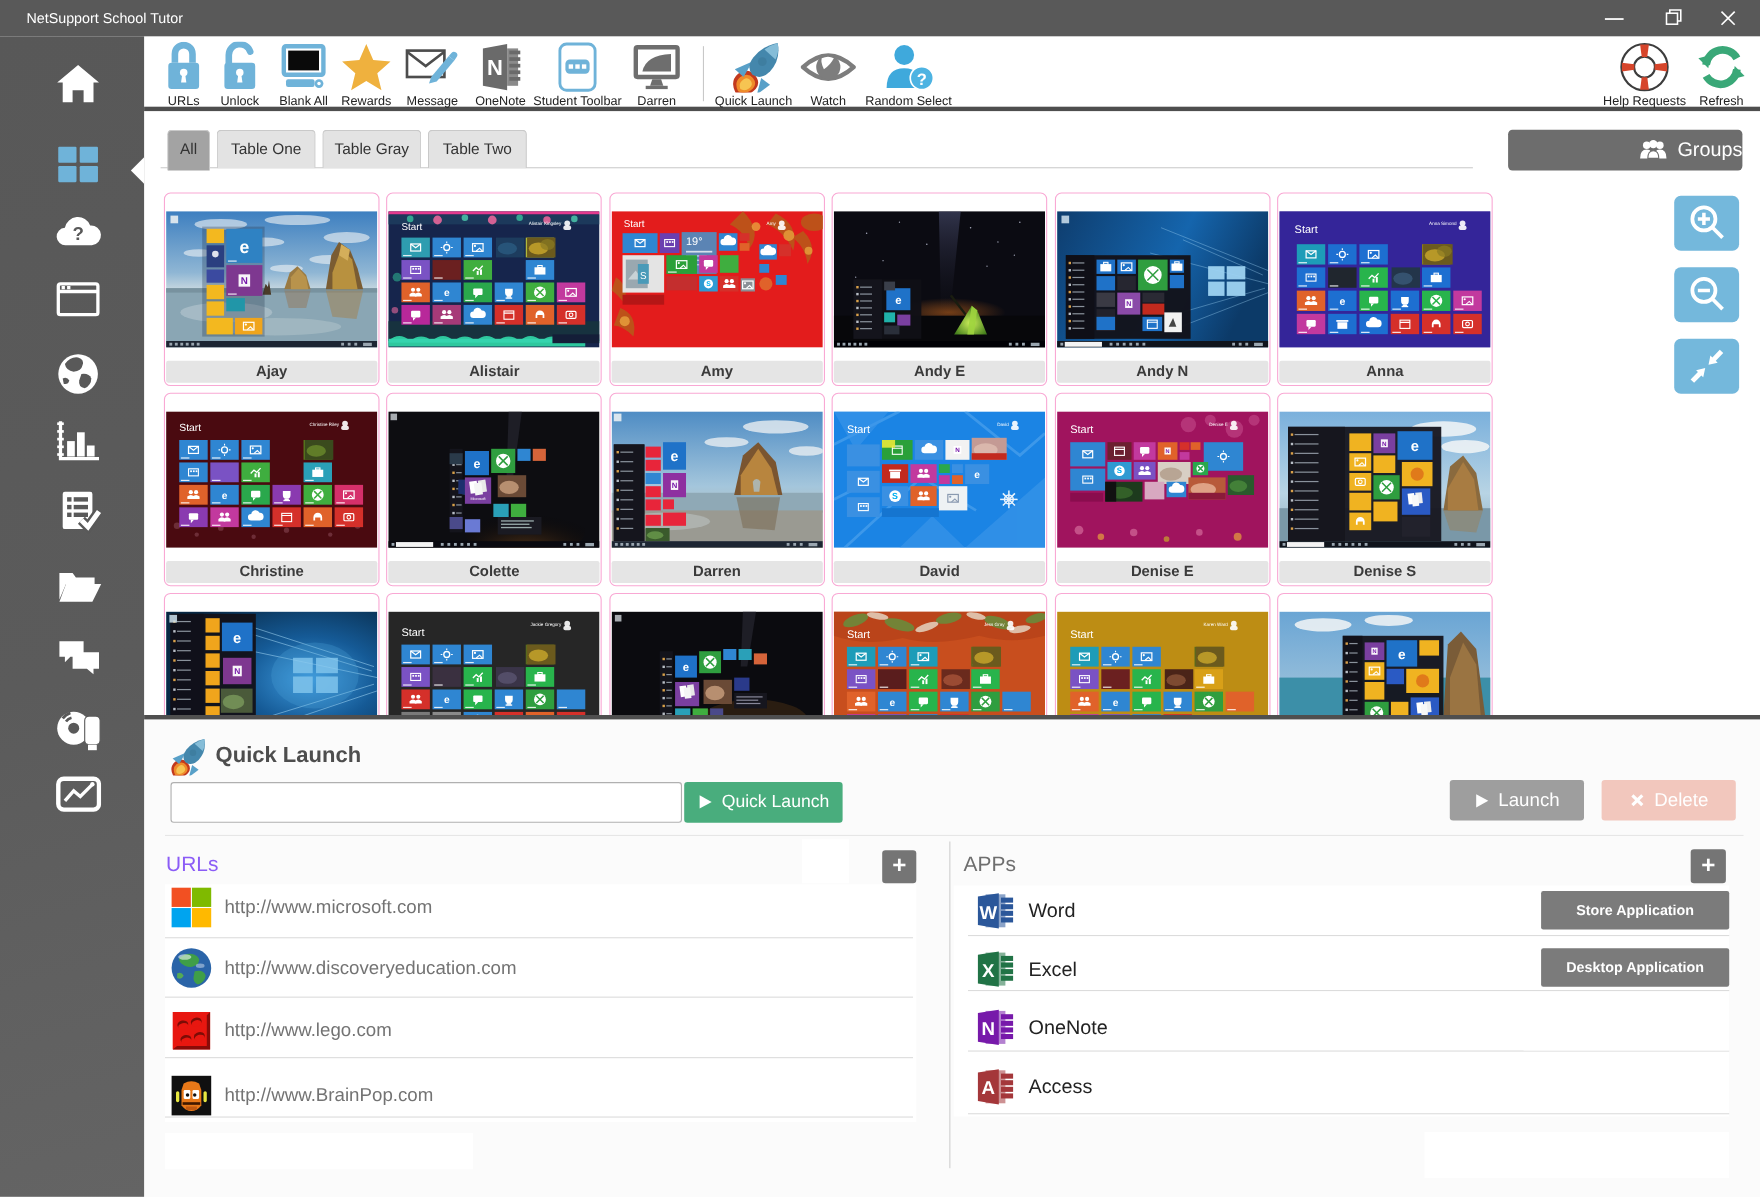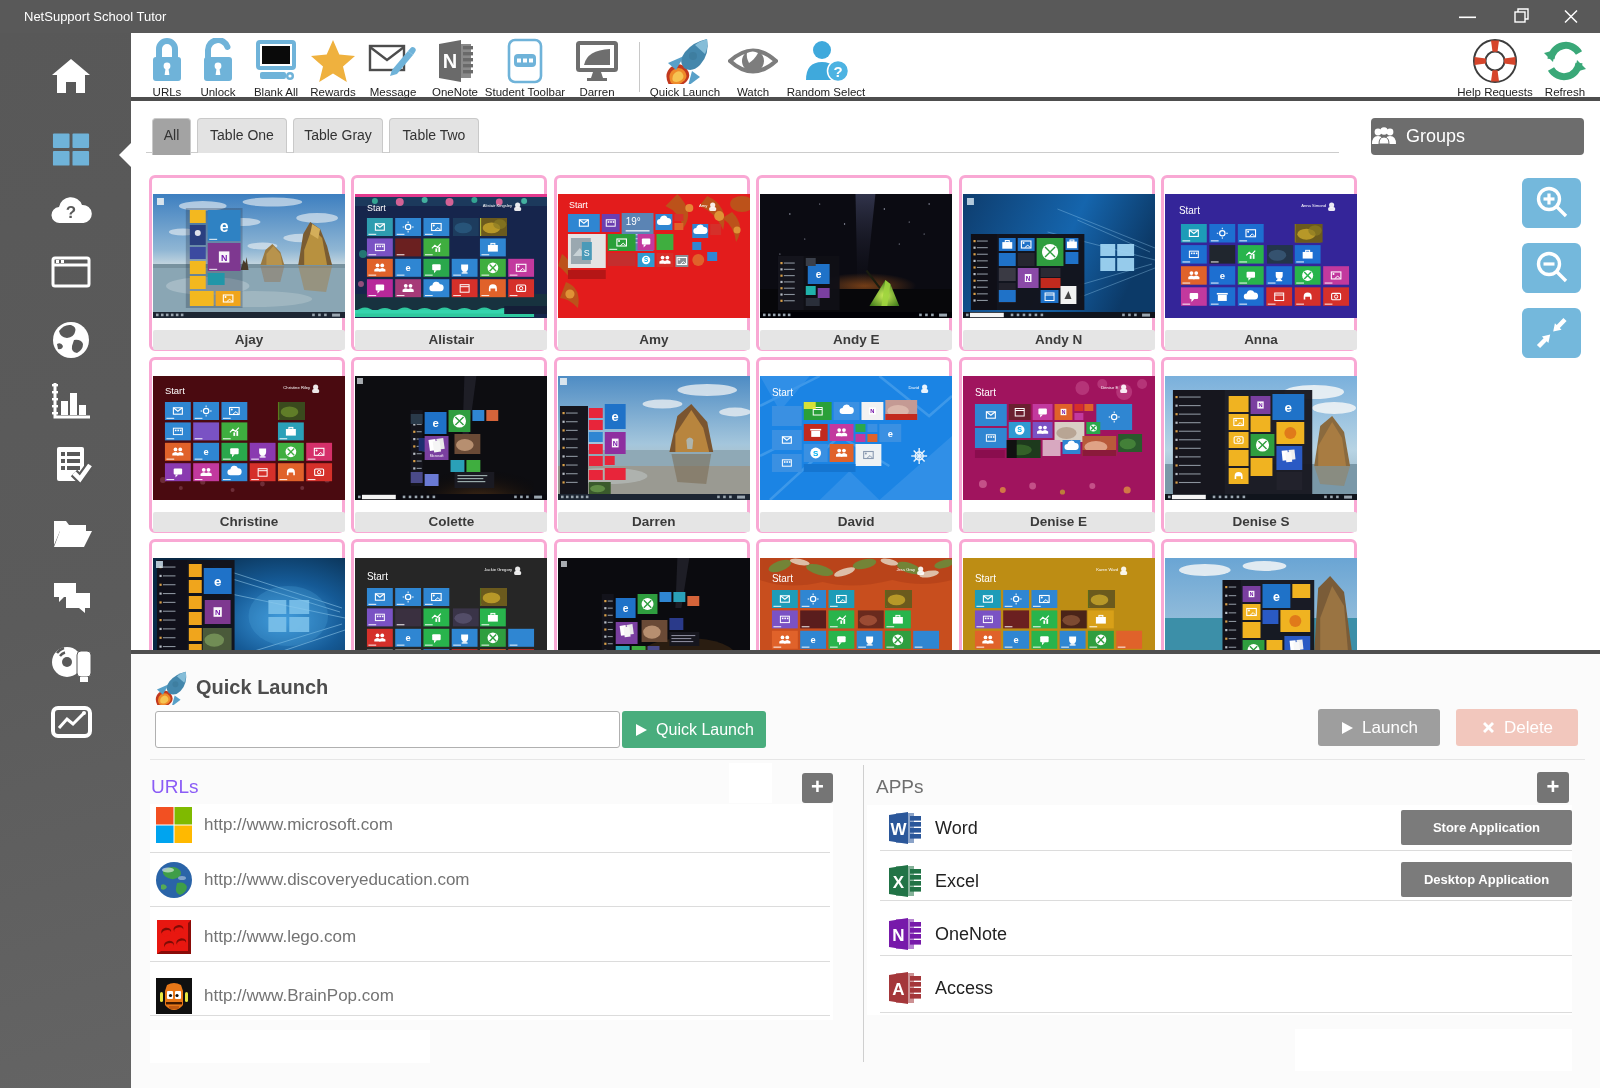--- a/index.html
+++ b/index.html
@@ -6,22 +6,22 @@
 .abs { position:absolute; }
 #titlebar { position:absolute; left:0; top:0; width:1600px; height:33px; background:#595959; z-index:30;}
 #titletext { position:absolute; left:24px; top:9px; color:#fff; font-size:13px; }
 #sidebar { position:absolute; left:0; top:33px; width:131px; height:1055px; background:linear-gradient(165deg,#585858 0%,#5b5b5b 55%,#646464 100%); z-index:20; }
 #toolbar { position:absolute; left:131px; top:33px; width:1469px; height:68px; background:#fff; border-bottom:4px solid #4e4e4e; z-index:10; }
 .titem { position:absolute; top:38px; text-align:center; z-index:12; }
 .titem .lbl { font-size:11.5px; color:#222; margin-top:2px; }
 .tab { position:absolute; top:118px; height:35px; background:#e3e3e3; border:1px solid #c9c9c9; border-bottom:none; border-radius:4px 4px 0 0; font-size:14px; color:#333; text-align:center; line-height:33px; z-index:3;}
 .tab.active { background:#a3a3a3; height:37px; z-index:4; }
 #tabline { position:absolute; left:146px; top:152px; width:1193px; height:1px; background:#cccccc; z-index:2;}
-#groups { position:absolute; left:1371px; top:118px; width:213px; height:37px; background:#6d6d6d; border-radius:4px; color:#fff; font-size:18px; text-align:left; line-height:37px; }
-.card { position:absolute; width:196px; height:176px; background:#fff; border:3px solid #f9a8d4; border-radius:6px; }
+#groups { position:absolute; left:1371px; top:118px; width:213px; height:37px; background:#6d6d6d; border-radius:4px; color:#fff; font-size:18px; text-align:right; line-height:37px; }
+.card { position:absolute; width:196px; height:176px; background:#fff; border:1px solid #f9a8d4; border-radius:6px; }
 .thumb { position:absolute; left:1px; top:16px; width:192px; height:124px; }
 .cname { position:absolute; left:1px; top:152px; width:192px; height:20px; background:#e5e5e5; border-radius:2px; font-size:13.5px; font-weight:bold; color:#3b3b3b; text-align:center; line-height:20px; }
 .zbtn { position:absolute; left:1522px; width:59px; height:50px; background:#74b8dc; border-radius:6px; }
 #panel { position:absolute; left:131px; top:650px; width:1469px; height:438px; background:#fbfbfb; border-top:4px solid #4f4f4f; z-index:15; }
 .gbtn { position:absolute; border-radius:3px; color:#fff; text-align:center; }
 input.ql { position:absolute; left:155px; top:711px; width:465px; height:37px; border:1px solid #b0b0b0; border-radius:3px; background:#fff; }
 .sep { position:absolute; height:1px; background:#dcdcdc; }
 .urltext { font-size:17px; color:#737373; }
 </style></head><body>
 

